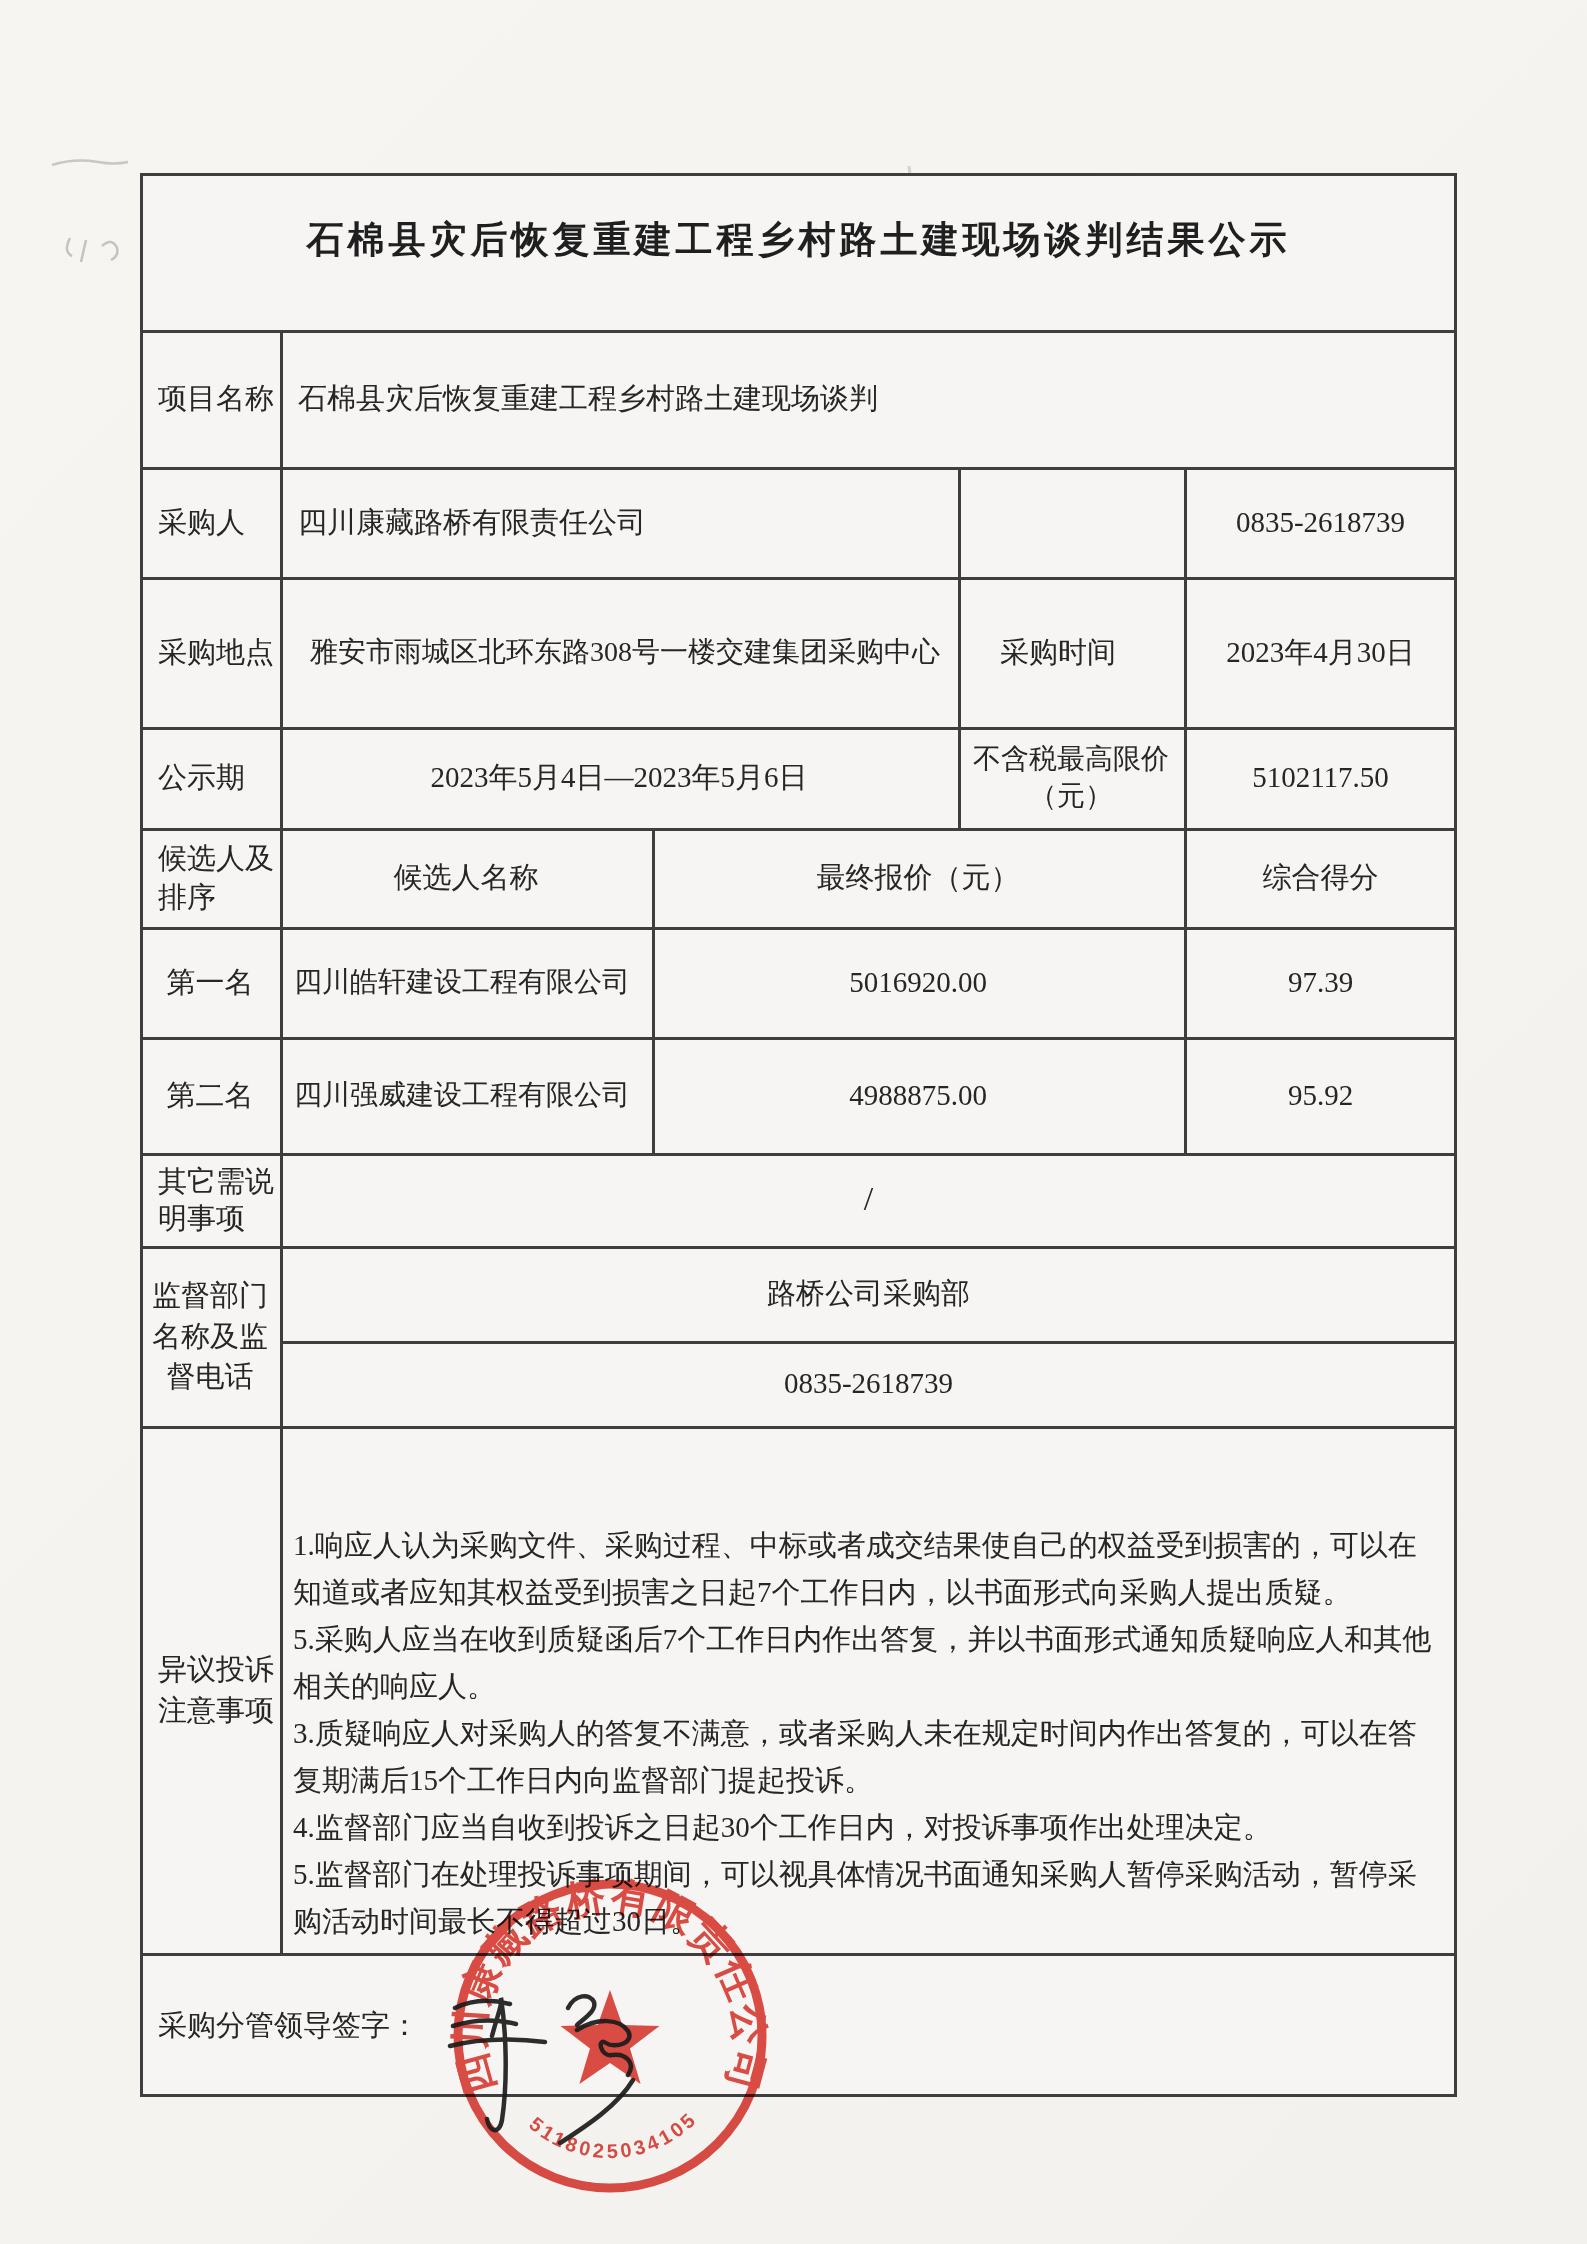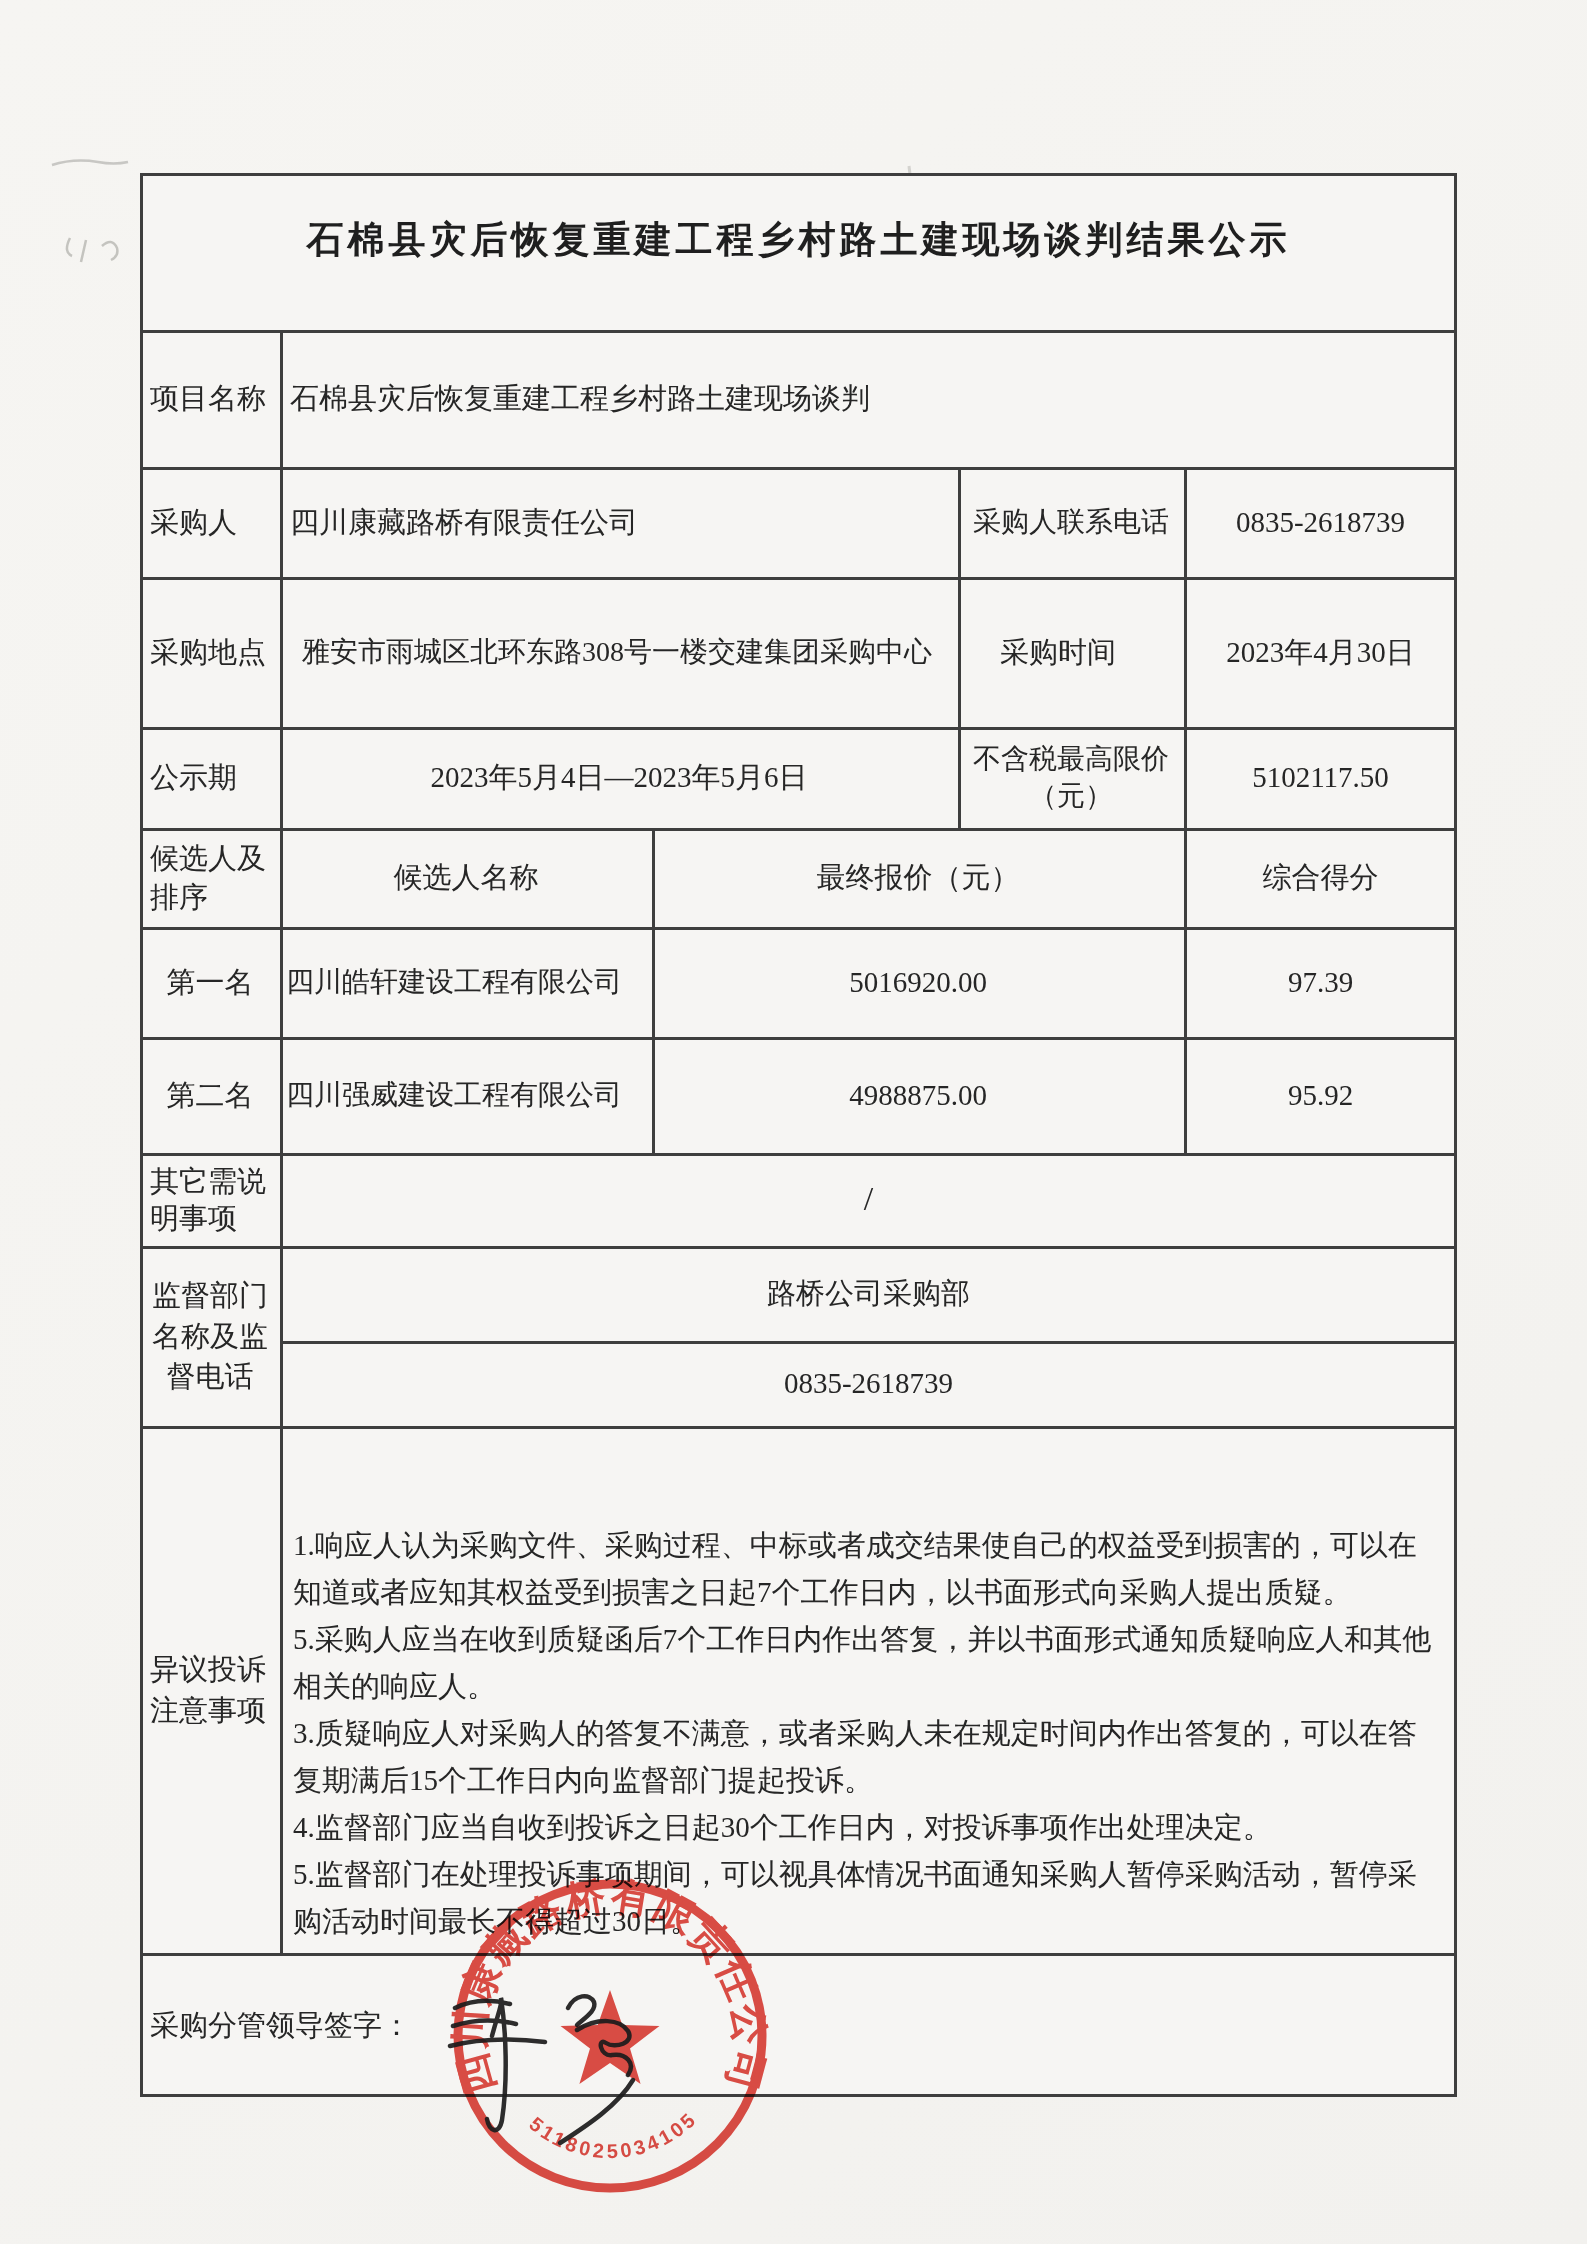--- a/index.html
+++ b/index.html
@@ -17,21 +17,21 @@
   .tframe{position:absolute;left:140px;top:173px;width:1317px;height:1924px;
     border:3px solid #3e3e3e;box-sizing:border-box;background:#f6f5f3;}
   .hline,.vline{position:absolute;background:#3e3e3e;}
   .hline{height:3px;}
   .vline{width:3px;}
   
   .cell{position:absolute;display:flex;align-items:center;
     font-size:29px;line-height:1.32;box-sizing:border-box;
     color:#262626;}
   .c-center{justify-content:center;text-align:center;}
-  .c-left{padding-left:10px;text-align:left;}
+  .c-left{padding-left:10px;text-align:left;margin-left:8px;}
   .nowrap{white-space:nowrap;}
   .title{font-family:"Liberation Sans","DejaVu Sans",sans-serif;
     font-weight:700;font-size:37px;letter-spacing:4px;color:#1f1f1f;}
   .small28{font-size:28px;}
   .notice{align-items:flex-start;padding:96px 12px 0 13px;
     display:block;}
   .notice p{margin:0;line-height:47px;font-size:29px;text-align:left;}
   .stampwrap{position:absolute;left:445px;top:1871px;width:330px;height:330px;
     mix-blend-mode:multiply;opacity:.9;}
   .sigwrap{position:absolute;left:440px;top:1985px;width:220px;height:170px;}
@@ -70,21 +70,20 @@
   <div class="vline" style="left:1184px;top:467px;height:686px;"></div>
   <div class="vline" style="left:652px;top:828px;height:325px;"></div>
 
   <div class="cell c-center title" style="left:140px;top:173px;width:1317px;height:135px;">石棉县灾后恢复重建工程乡村路土建现场谈判结果公示</div>
 
   <div class="cell c-left" style="left:140px;top:330px;width:140px;height:137px;">项目名称</div>
   <div class="cell c-left nowrap" style="left:280px;top:330px;width:678px;height:137px;">石棉县灾后恢复重建工程乡村路土建现场谈判</div>
 
   <div class="cell c-left" style="left:140px;top:467px;width:140px;height:110px;">采购人</div>
   <div class="cell c-left nowrap" style="left:280px;top:467px;width:678px;height:110px;">四川康藏路桥有限责任公司</div>
-  <div class="cell c-center small28" style="left:958px;top:467px;width:226px;height:110px;">采购人联系电话</div>
   <div class="cell c-center" style="left:1184px;top:467px;width:273px;height:110px;">0835-2618739</div>
 
   <div class="cell c-left" style="left:140px;top:577px;width:140px;height:150px;">采购地点</div>
   <div class="cell c-left nowrap small28" style="left:280px;top:577px;width:678px;height:150px;padding-left:22px;">雅安市雨城区北环东路308号一楼交建集团采购中心</div>
   <div class="cell c-center" style="left:958px;top:577px;width:200px;height:150px;">采购时间</div>
   <div class="cell c-center" style="left:1184px;top:577px;width:273px;height:150px;">2023年4月30日</div>
 
   <div class="cell c-left" style="left:140px;top:727px;width:140px;height:101px;">公示期</div>
   <div class="cell c-center" style="left:280px;top:727px;width:678px;height:101px;">2023年5月4日—2023年5月6日</div>
   <div class="cell c-center small28" style="left:958px;top:727px;width:226px;height:101px;padding:0 12px;">不含税最高限价（元）</div>

